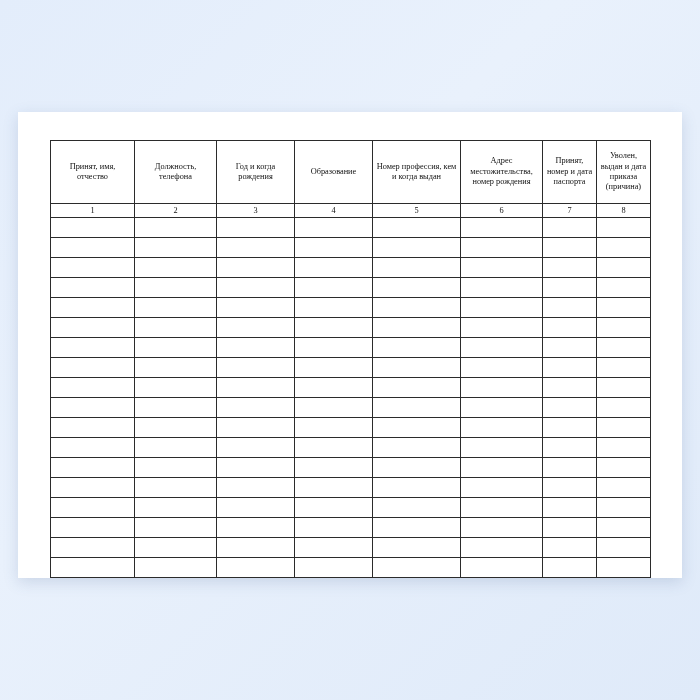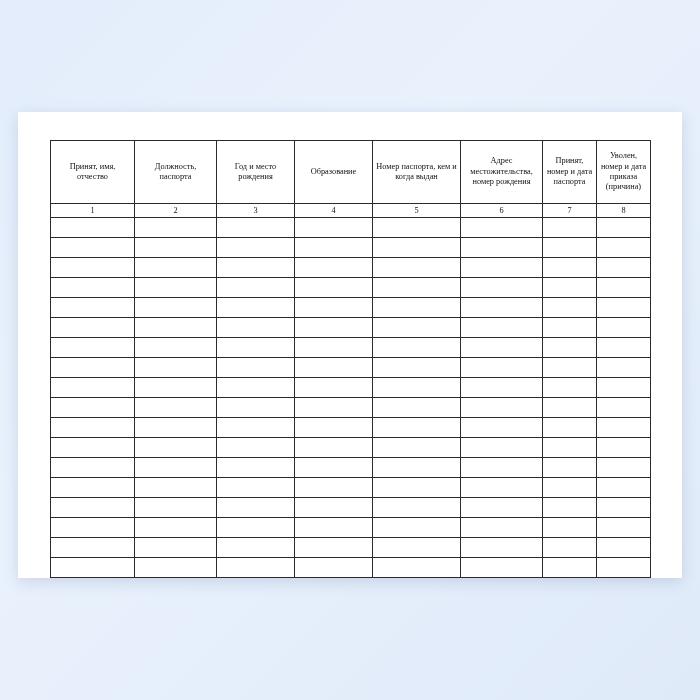--- a/index.html
+++ b/index.html
@@ -89,27 +89,27 @@
             <col class="c3">
             <col class="c4">
           <col class="c5">
             <col class="c6">
             <col class="c7">
             <col class="c8">
         </colgroup>
         <thead>
           <tr>
             <th class="head-cell">Принят, имя, отчество</th>
-            <th class="head-cell">Должность, паспорта</th>
-            <th class="head-cell">Год и место рождения</th>
+            <th class="head-cell">Должность, телефона</th>
+            <th class="head-cell">Год и когда рождения</th>
             <th class="head-cell">Образование</th>
-            <th class="head-cell">Номер паспорта, кем и когда выдан</th>
+            <th class="head-cell">Номер профессия, кем и когда выдан</th>
             <th class="head-cell">Адрес местожительства, номер рождения</th>
             <th class="head-cell">Принят, номер и дата паспорта</th>
-            <th class="head-cell">Уволен, номер и дата приказа (причина)</th>
+            <th class="head-cell">Уволен, выдан и дата приказа (причина)</th>
           </tr>
           <tr>
             <td class="num-cell">1</td>
             <td class="num-cell">2</td>
             <td class="num-cell">3</td>
             <td class="num-cell">4</td>
             <td class="num-cell">5</td>
             <td class="num-cell">6</td>
             <td class="num-cell">7</td>
             <td class="num-cell">8</td>

